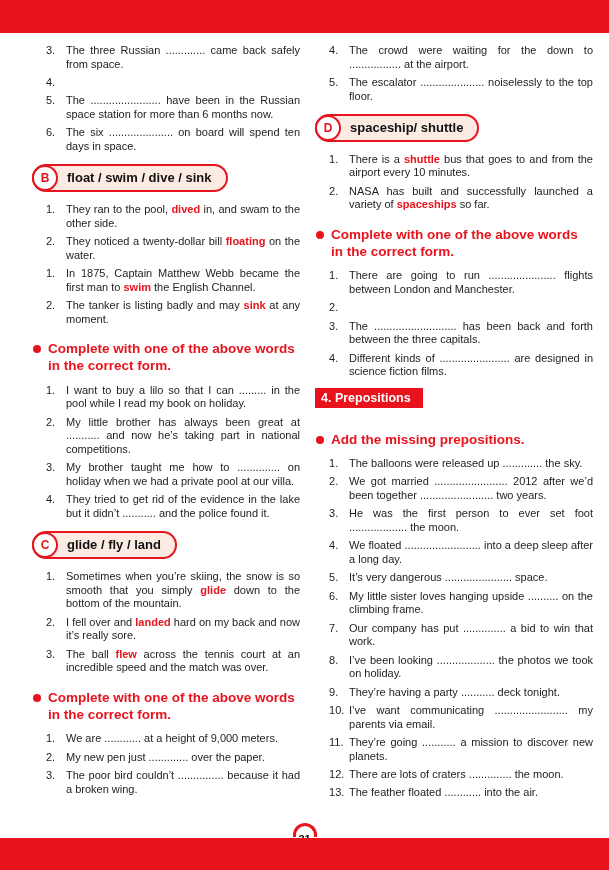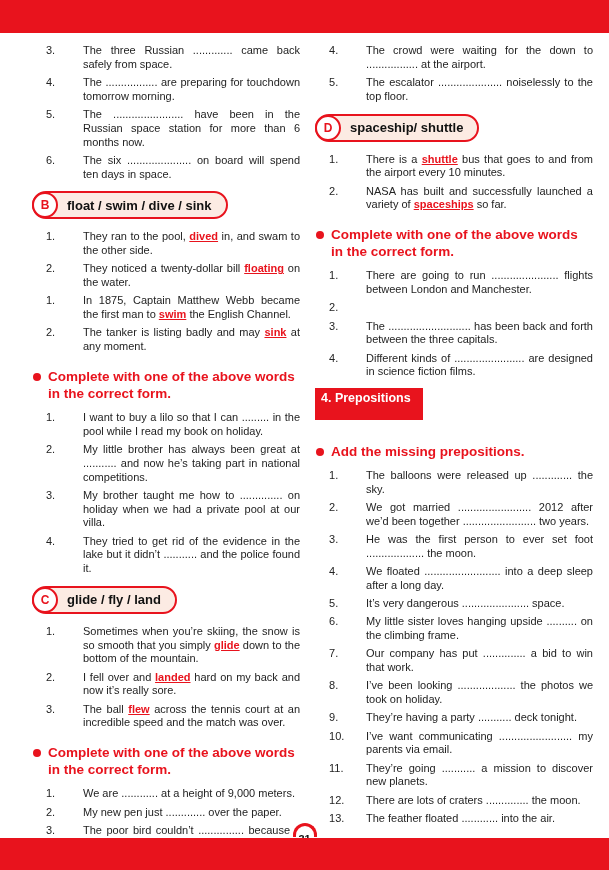--- a/index.html
+++ b/index.html
@@ -31,22 +31,22 @@
 
   .list { margin-bottom: 7px; }
   .item {
     display: flex;
     margin-bottom: 4.5px;
     padding-left: 13px;
     font-size: 11px;
     line-height: 1.25;
   }
   .num { flex: 0 0 20px; }
-  .body { flex: 1; text-align: justify; margin-left: 17px; }
-  .hl { color: var(--accent); font-weight: bold; text-decoration: underline; }
+  .body { flex: 1; text-align: justify; }
+  .hl { color: var(--accent); font-weight: bold; }
 
   .bubble {
     display: inline-flex;
     align-items: center;
     border: 2px solid var(--accent);
     background: var(--bubble-fill);
     border-radius: 15px;
     height: 24px;
     padding-right: 14px;
     margin: 3px 0 11px -1px;
@@ -80,21 +80,21 @@
     background: var(--accent);
     margin: 5px 7px 0 0;
   }
 
   .section-box {
     display: inline-block;
     background: var(--accent);
     color: #fff;
     font-weight: bold;
     font-size: 12.5px;
-    padding: 3px 12px 15px 6px;
+    padding: 3px 12px 3px 6px;
     margin: 2px 0 9px -1px;
   }
 
   .page-badge {
     position: absolute;
     bottom: 25px;
     left: 50%;
     transform: translateX(-50%);
     width: 30px; height: 22px;
     background: #fff;
@@ -125,21 +125,20 @@
   <div class="content">
 
     <div class="col">
       <div class="list">
           <div class="item">
             <span class="num">3.</span>
             <span class="body"><span>The three Russian ............. came back safely from space.</span></span>
           </div>
           <div class="item">
             <span class="num">4.</span>
-            <span class="body"><span>The ................. are preparing for touchdown tomorrow morning.</span></span>
           </div>
           <div class="item">
             <span class="num">5.</span>
             <span class="body"><span>The ....................... have been in the Russian space station for more than 6 months now.</span></span>
           </div>
           <div class="item">
             <span class="num">6.</span>
             <span class="body"><span>The six ..................... on board will spend ten days in space.</span></span>
           </div>
         </div>

